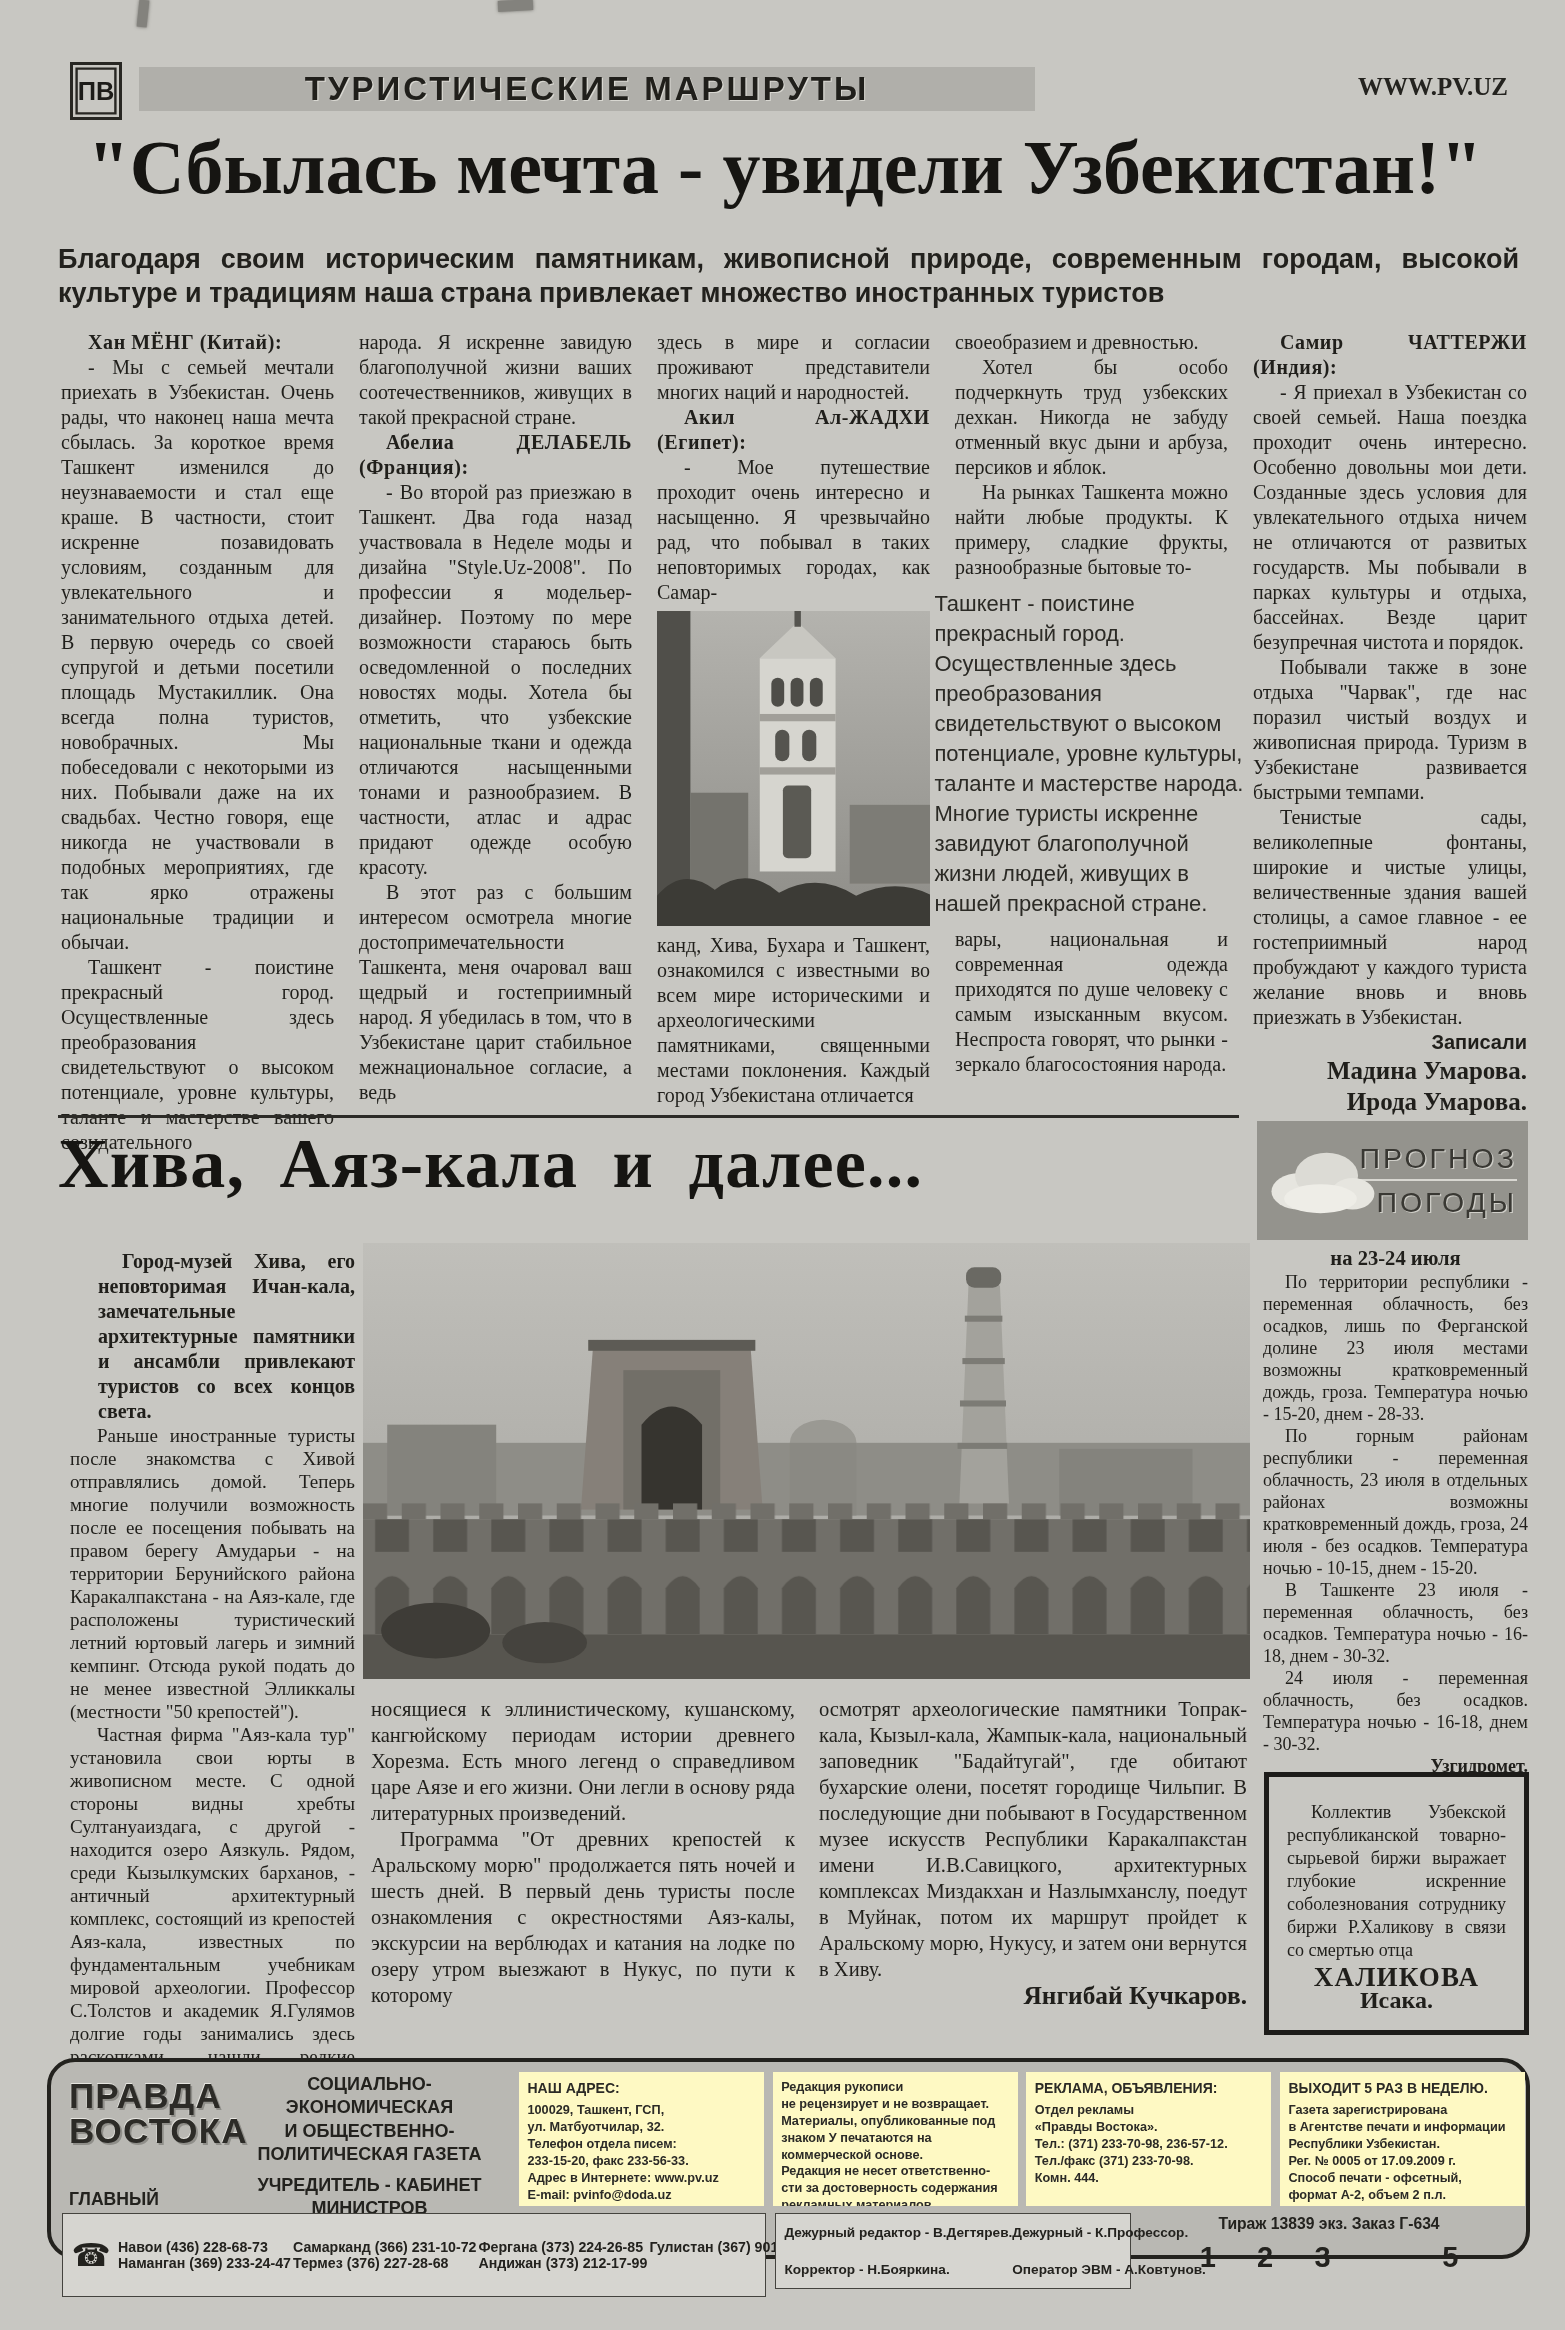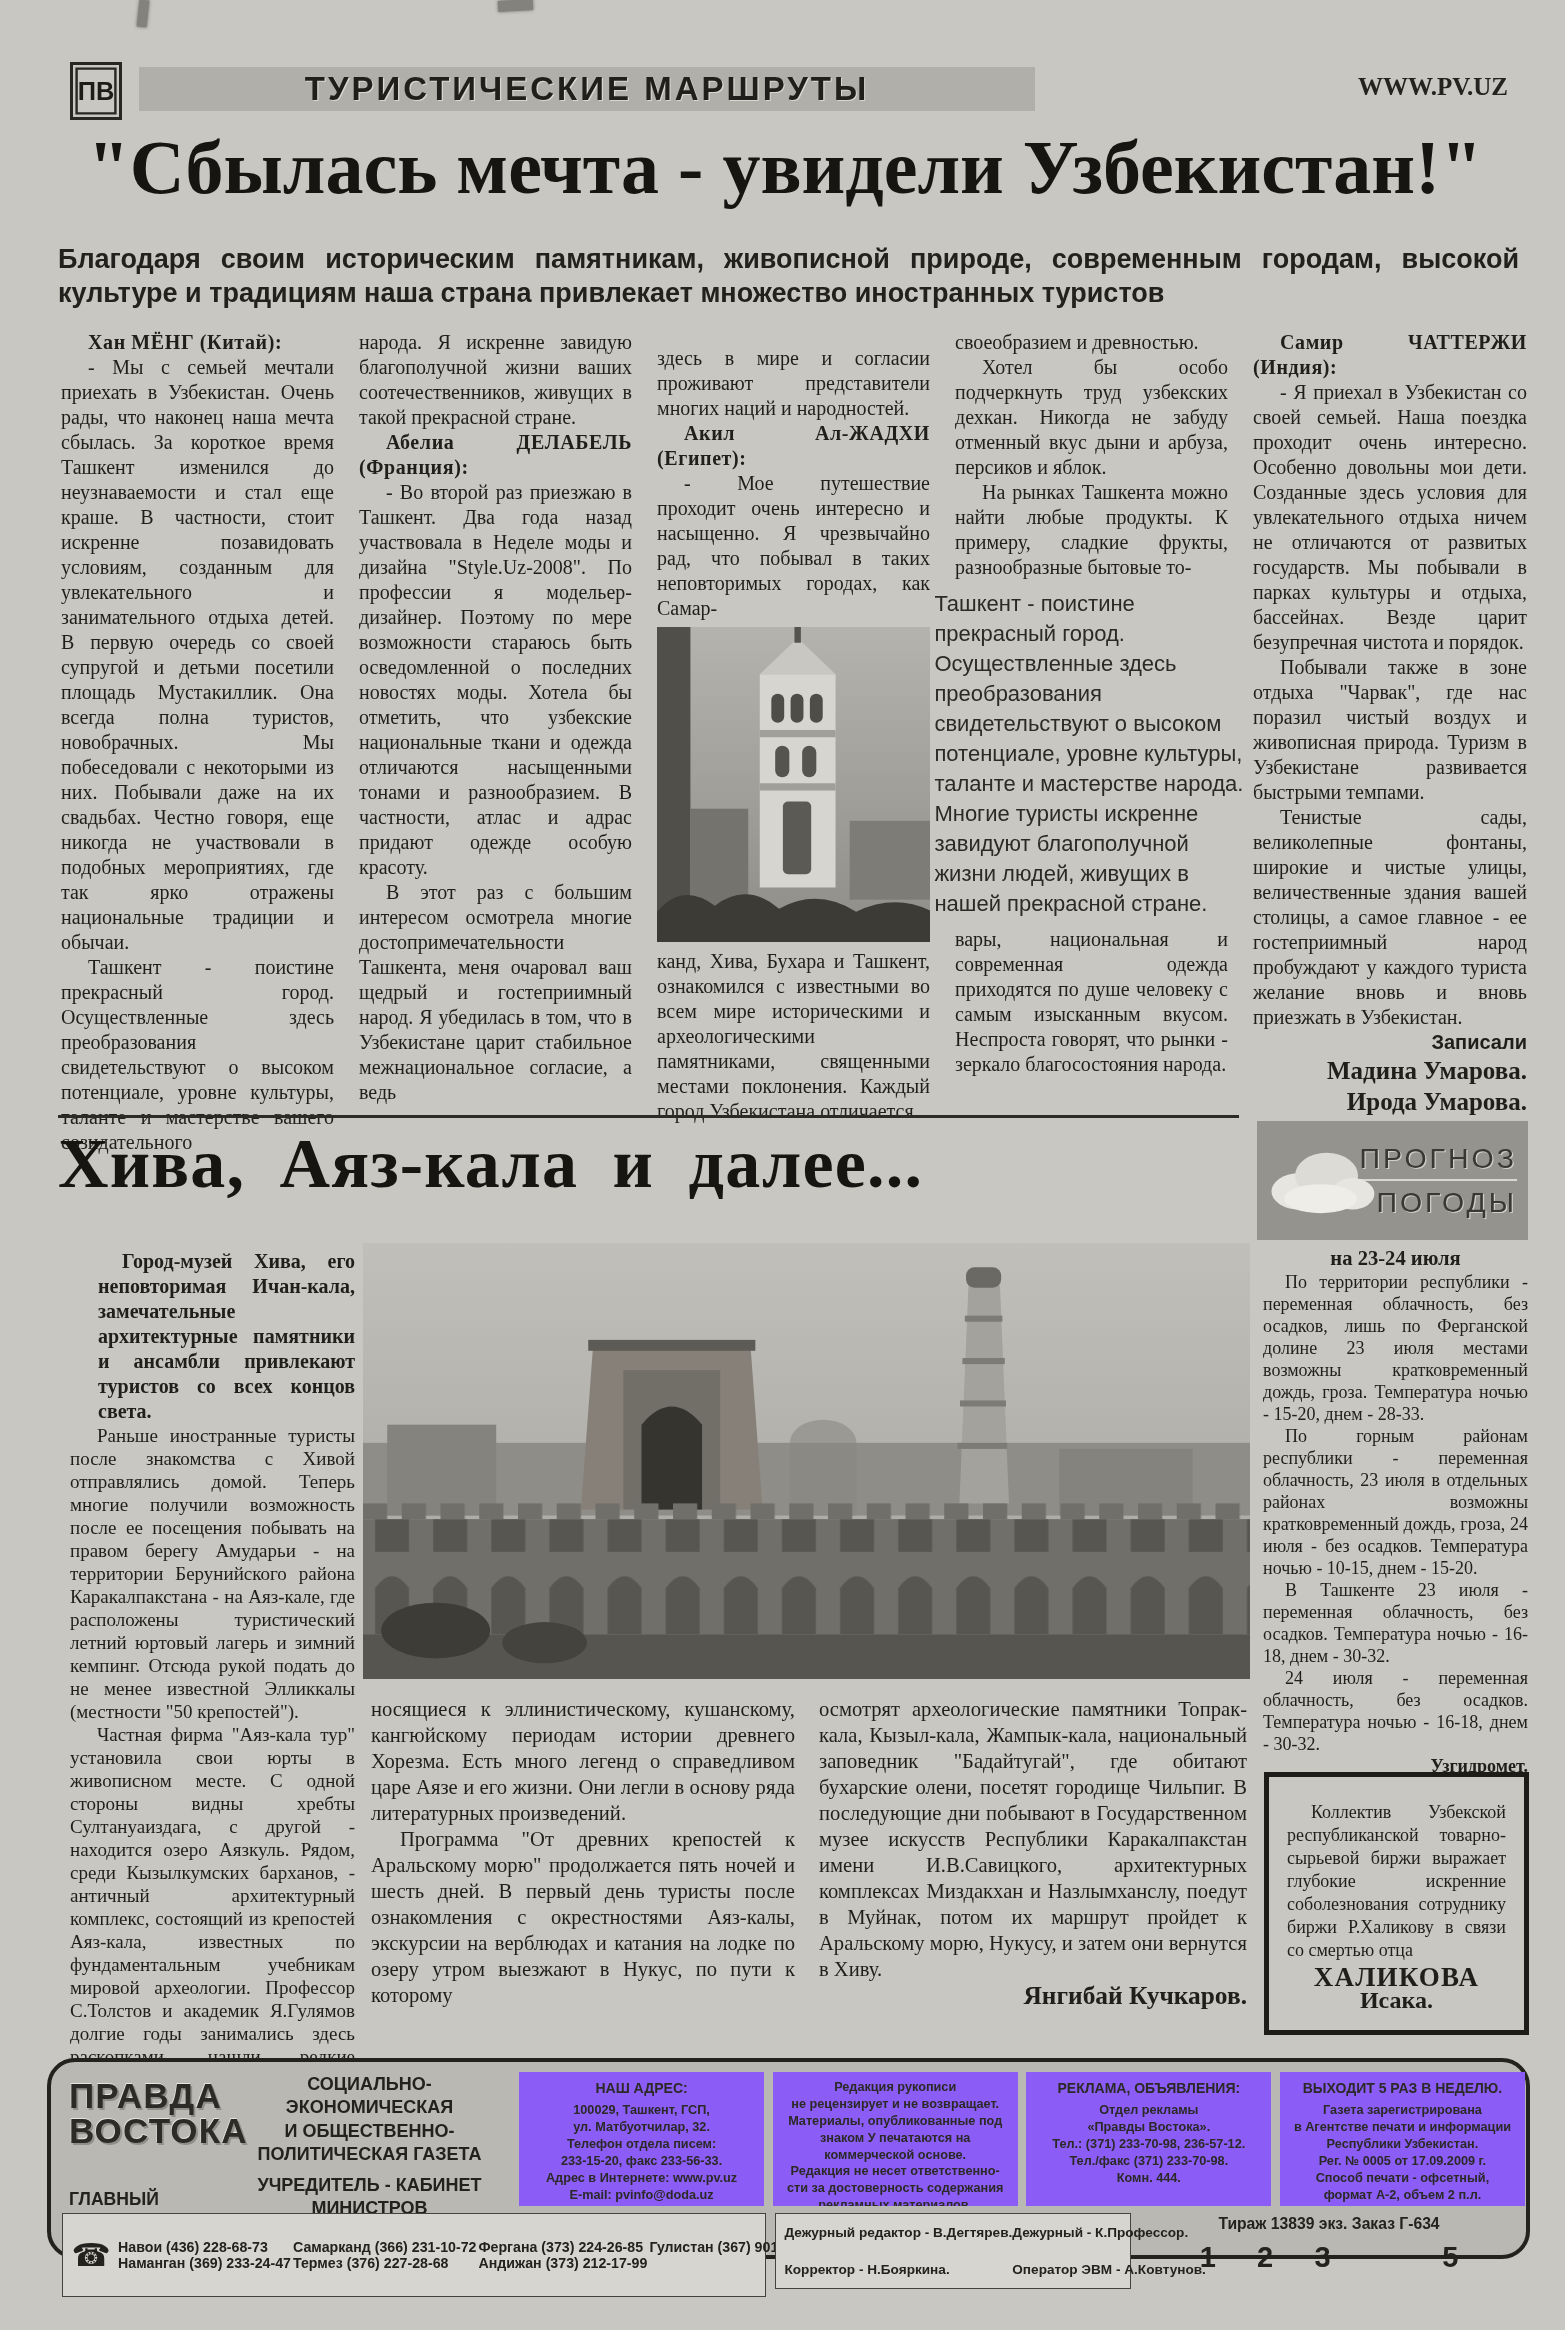--- a/index.html
+++ b/index.html
@@ -77,23 +77,23 @@
           font-weight:bold;font-size:35px;line-height:1.02;letter-spacing:1.2px;color:#2c2b27;
           text-shadow:1.8px 1.8px 0 #8f8e89, -0.6px -0.6px 0 #e6e5e0;}
   .f-desc{left:173px;top:11px;width:291px;text-align:center;font-family:"Liberation Sans",sans-serif;
           font-weight:bold;font-size:18px;line-height:1.3;color:#23221e;}
   .f-desc .blk{margin-bottom:7.3px;}
   .f-ed{left:18px;top:126px;width:182px;font-family:"Liberation Sans",sans-serif;
         font-weight:bold;font-size:17.6px;line-height:1.35;color:#23221e;}
   .f-issn{left:315px;top:154px;width:315px;font-family:"Liberation Sans",sans-serif;
           font-weight:bold;font-size:17.6px;color:#23221e;display:flex;gap:36px;}
   .f-panel{left:468px;top:9.7px;width:1006px;height:134px;display:flex;gap:8.5px;}
-  .f-cell{flex:1;background:#8b5cf6;padding:7.3px 8.5px;box-sizing:border-box;
+  .f-cell{flex:1;background:#fef9c3;padding:7.3px 8.5px;box-sizing:border-box;
           font-family:"Liberation Sans",sans-serif;font-weight:bold;font-size:12.7px;
-          line-height:1.33;text-align:center;color:#2b2a26;overflow:hidden;}
+          line-height:1.33;color:#2b2a26;overflow:hidden;}
   .f-cell p{margin:0;}
   .f-cell .f-title{font-size:14px;margin-bottom:4.8px;}
   .f-phones{left:11px;top:151px;width:704px;height:84px;background:#d6d5d0;border:1.8px solid #44433e;
             box-sizing:border-box;display:flex;align-items:center;padding:0 8.5px;}
   .phone-icon{font-size:31.5px;margin-right:7.3px;color:#23221e;}
   .phone-grid{flex:1;display:grid;grid-template-rows:1fr 1fr;grid-auto-flow:column;
               column-gap:2px;font-family:"Liberation Sans",sans-serif;font-weight:bold;
               font-size:14.2px;color:#23221e;align-items:center;}
   .phone-grid p{margin:0;white-space:nowrap;}
   .f-staff{left:724px;top:151px;width:356px;height:76px;background:#d6d5d0;border:1.8px solid #44433e;
@@ -132,21 +132,21 @@
       <p>- Мы с семьей мечтали приехать в Узбекистан. Очень рады, что наконец наша мечта сбылась. За короткое время Ташкент изменился до неузнаваемости и стал еще краше. В частности, стоит искренне позавидовать условиям, созданным для увлекательного и занимательного отдыха детей. В первую очередь со своей супругой и детьми посетили площадь Мустакиллик. Она всегда полна туристов, новобрачных. Мы побеседовали с некоторыми из них. Побывали даже на их свадьбах. Честно говоря, еще никогда не участвовали в подобных мероприятиях, где так ярко отражены национальные традиции и обычаи.</p>
       <p>Ташкент - поистине прекрасный город. Осуществленные здесь преобразования свидетельствуют о высоком потенциале, уровне культуры, таланте и мастерстве вашего созидательного</p>
     </div>
   <div class="a col" style="left:359px;top:330px;">
       <p class="cont">народа. Я искренне завидую благополучной жизни ваших соотечественников, живущих в такой прекрасной стране.</p>
       <p class="name">Абелиа ДЕЛАБЕЛЬ (Франция):</p>
       <p>- Во второй раз приезжаю в Ташкент. Два года назад участвовала в Неделе моды и дизайна "Style.Uz-2008". По профессии я модельер-дизайнер. Поэтому по мере возможности стараюсь быть осведомленной о последних новостях моды. Хотела бы отметить, что узбекские национальные ткани и одежда отличаются насыщенными тонами и разнообразием. В частности, атлас и адрас придают одежде особую красоту.</p>
       <p>В этот раз с большим интересом осмотрела многие достопримечательности Ташкента, меня очаровал ваш щедрый и гостеприимный народ. Я убедилась в том, что в Узбекистане царит стабильное межнациональное согласие, а ведь</p>
     </div>
 
-  <div class="a col" style="left:657px;top:346px;">
+  <div class="a col" style="left:657px;top:330px;">
     <div>
         <p class="cont">здесь в мире и согласии проживают представители многих наций и народностей.</p>
         <p class="name">Акил Ал-ЖАДХИ (Египет):</p>
         <p>- Мое путешествие проходит очень интересно и насыщенно. Я чрезвычайно рад, что побывал в таких неповторимых городах, как Самар-</p>
       </div>
     <svg class="photo1" viewBox="0 0 425 520" preserveAspectRatio="none">
       <defs>
         <linearGradient id="sky1" x1="0" y1="0" x2="0" y2="1">
           <stop offset="0" stop-color="#b4b3ae"></stop>
             <stop offset="1" stop-color="#8e8d88"></stop>

